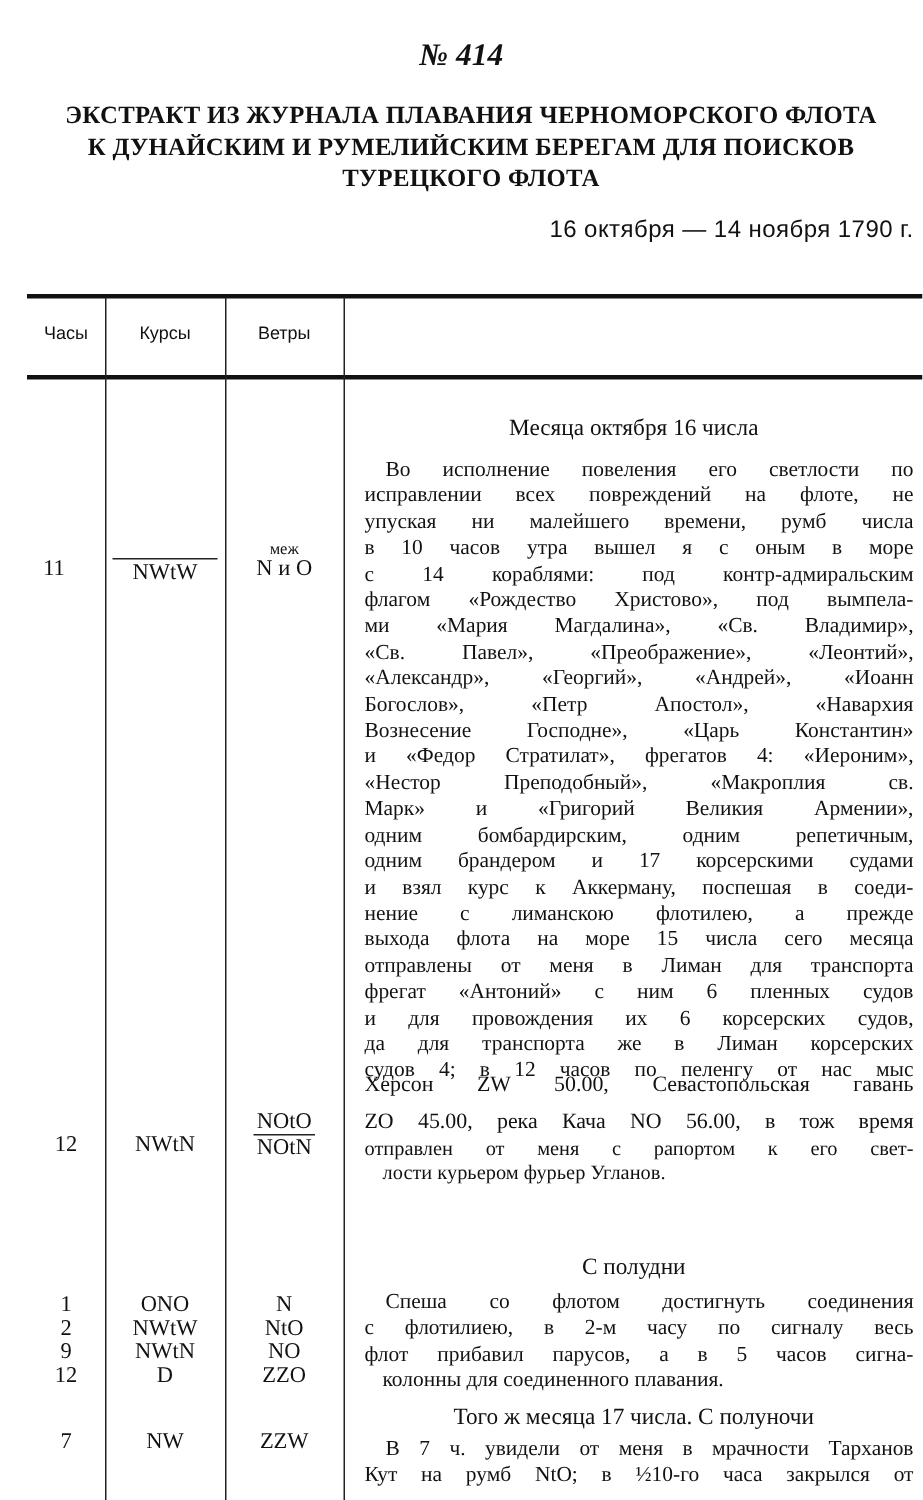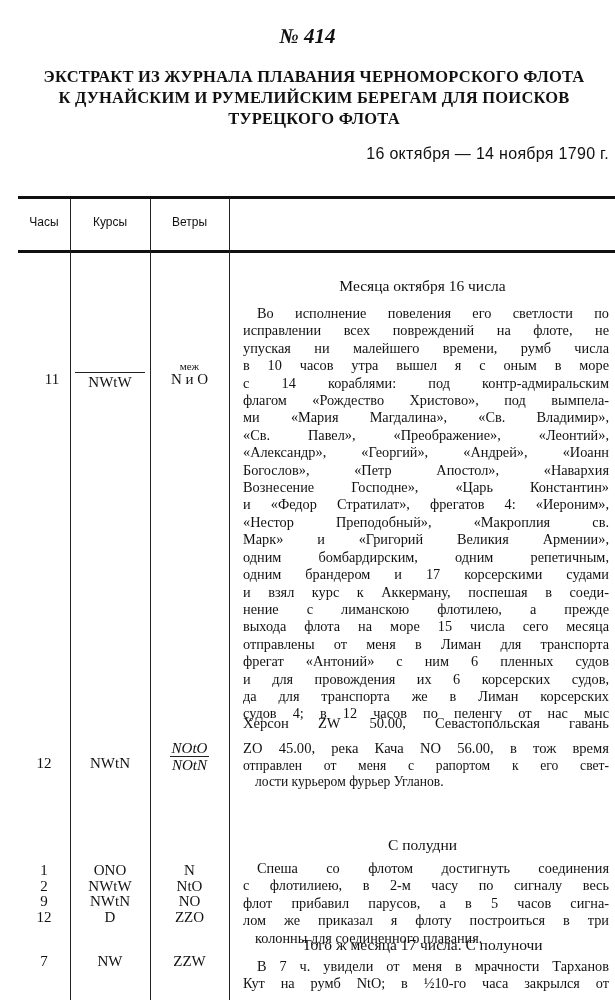--- a/index.html
+++ b/index.html
@@ -15,21 +15,21 @@
                font-size: 16px; letter-spacing: 0.3px; }
   .hr { position: absolute; left: 18px; width: 597px; background: #111; }
   .vline { position: absolute; width: 1.2px; background: #222; }
   .colhead { position: absolute; top: 215px; font-size: 12px; font-family: "Liberation Sans", sans-serif; text-align: center; }
   .cell { position: absolute; text-align: center; font-size: 15px; line-height: 15px; }
   .body { position: absolute; left: 243px; width: 366px; font-size: 14.3px; line-height: 17.4px; text-align: justify; }
   .body .ln { display: block; white-space: nowrap; text-align: justify; text-align-last: justify; }
   .body .last { text-align-last: left; margin-left: 12px; }
   .subhead { position: absolute; left: 230px; width: 385px; text-align: center; font-size: 15.5px; }
   .overline { border-top: 1.2px solid #222; padding-top: 2px; }
-  .frac { display: inline-block; line-height: 16px; font-style: italic; }
+  .frac { display: inline-block; line-height: 16px; }
   .frac .top { border-bottom: 1.2px solid #222; padding: 0 2px; display: block; }
   .frac .bot { display: block; }
   .mezh { font-size: 11px; display: block; line-height: 12px; }
   .stack div { line-height: 15.5px; }
 </style>
 </head>
 <body>
 
 <div class="docnum">№ 414</div>
 <div class="title">
@@ -44,21 +44,21 @@
 
 <div class="vline" style="left:70px;top:198px;height:802px;"></div>
 <div class="vline" style="left:150px;top:198px;height:802px;"></div>
 <div class="vline" style="left:229px;top:198px;height:802px;"></div>
 
 <div class="colhead" style="left:18px;width:52px;">Часы</div>
 <div class="colhead" style="left:70px;width:80px;">Курсы</div>
 <div class="colhead" style="left:150px;width:79px;">Ветры</div>
 
 <div class="subhead" style="top:277px;">Месяца октября 16 числа</div>
-<div class="cell" style="left:26px;width:52px;top:372px;">11</div>
+<div class="cell" style="left:10px;width:52px;top:372px;">11</div>
 <div class="cell" style="left:75px;width:70px;top:372px;">
   <span class="overline" style="display:block;">NWtW</span>
 </div>
 <div class="cell" style="left:150px;width:79px;top:360px;text-align:center;">
   <span class="mezh">меж</span>
   <span>N и O</span>
 </div>
 <div class="body" style="top:305px;">
   <span class="ln" style="text-indent:14px;">Во исполнение повеления его светлости по</span>
   <span class="ln">исправлении всех повреждений на флоте, не</span>
@@ -117,21 +117,20 @@
 <div class="cell stack" style="left:150px;width:79px;top:863px;">
   <div>N</div>
   <div>NtO</div>
   <div>NO</div>
   <div>ZZO</div>
 </div>
 <div class="body" style="top:860px;">
   <span class="ln" style="text-indent:14px;">Спеша со флотом достигнуть соединения</span>
   <span class="ln">с флотилиею, в 2-м часу по сигналу весь</span>
   <span class="ln">флот прибавил парусов, а в 5 часов сигна-</span>
-  <span class="ln">лом же приказал я флоту построиться в три</span>
   <span class="ln last">колонны для соединенного плавания.</span>
 </div>
 
 <div class="subhead" style="top:936px;">Того ж месяца 17 числа. С полуночи</div>
 <div class="cell" style="left:18px;width:52px;top:954px;">7</div>
 <div class="cell" style="left:70px;width:80px;top:954px;">NW</div>
 <div class="cell" style="left:150px;width:79px;top:954px;">ZZW</div>
 <div class="body" style="top:958px;">
   <span class="ln" style="text-indent:14px;">В 7 ч. увидели от меня в мрачности Тарханов</span>
   <span class="ln">Кут на румб NtO; в ½10-го часа закрылся от</span>

